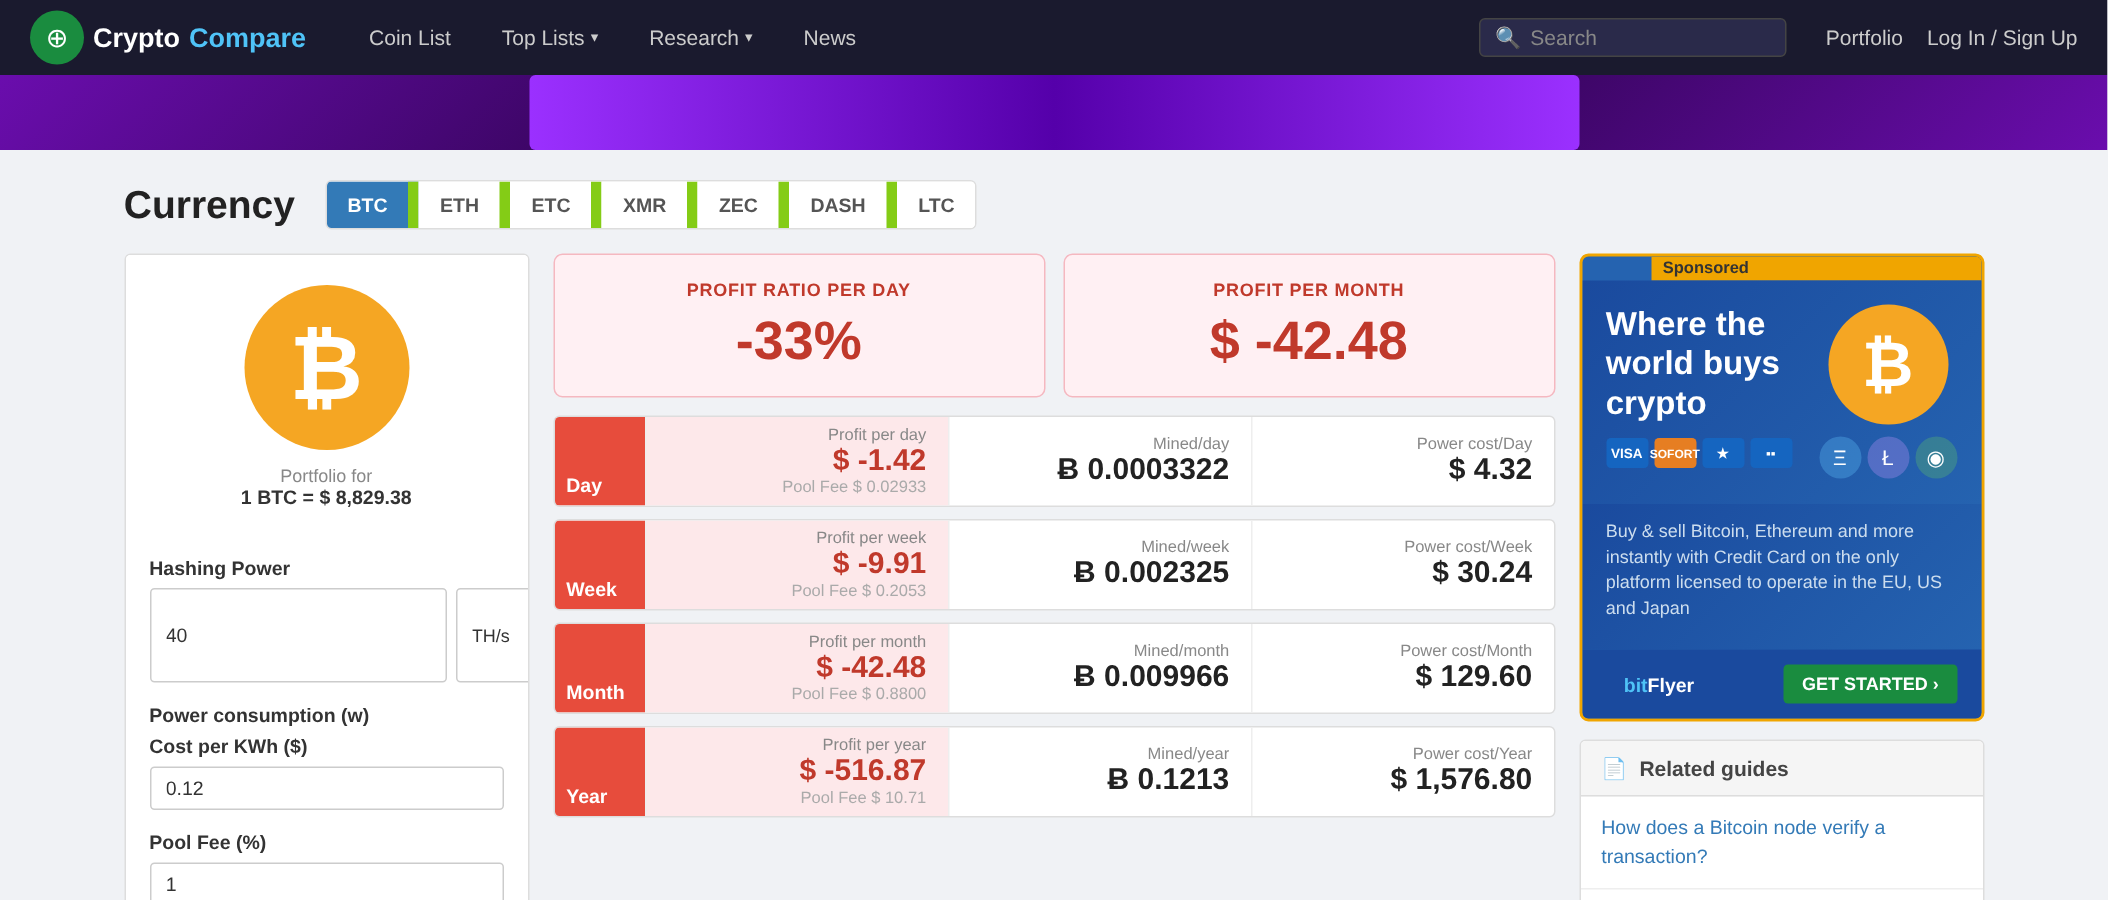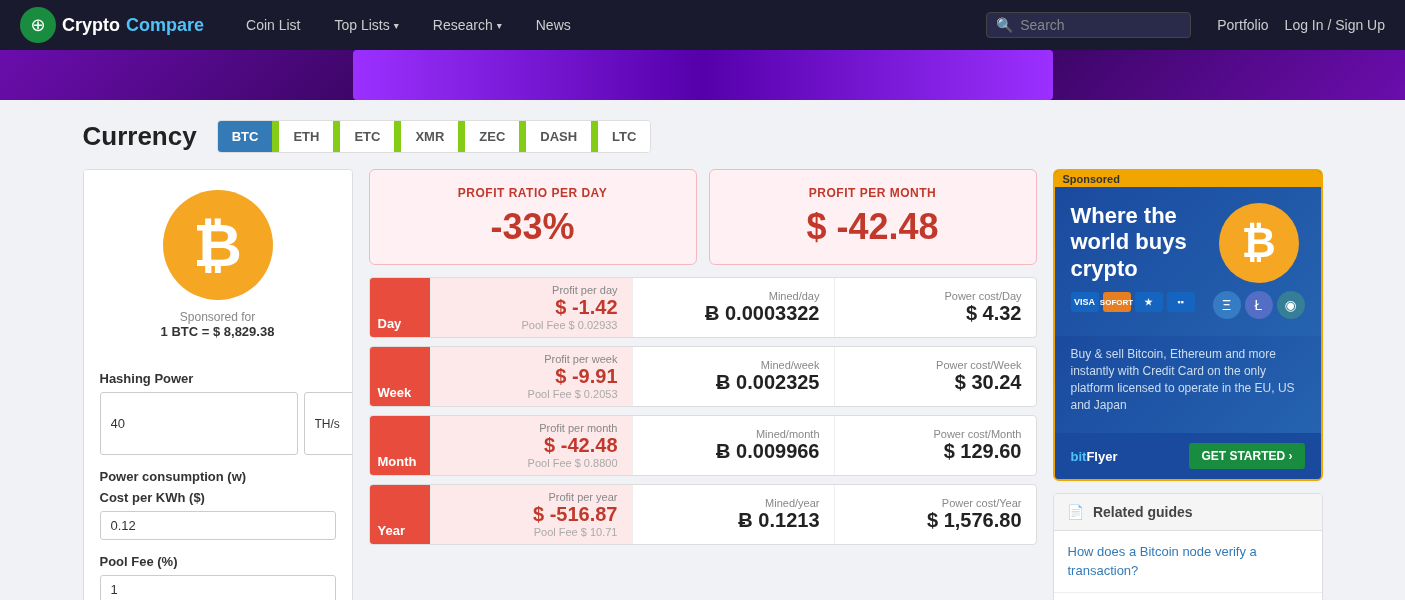--- a/index.html
+++ b/index.html
@@ -326,20 +326,21 @@
       border-radius: 6px;
       overflow: hidden;
       background: #2563b0;
     }
     .ad-sponsored {
       background: #f0a500;
       font-size: 11px;
       font-weight: bold;
       color: #333;
       padding: 2px 8px;
+      margin-left: 46px;
     }
     .ad-body {
       background: linear-gradient(135deg, #1a4a9e, #2563b0);
       padding: 16px;
       color: white;
       display: flex;
       gap: 12px;
       align-items: flex-start;
     }
     .ad-text h2 {
@@ -389,20 +390,21 @@
       background: #1a4a9e;
       padding: 10px 16px;
       display: flex;
       align-items: center;
       justify-content: space-between;
     }
     .ad-footer-logo {
       color: white;
       font-size: 13px;
       font-weight: bold;
+      margin-left: 12px;
     }
     .ad-cta {
       background: #1a8c3f;
       color: white;
       font-size: 12px;
       font-weight: bold;
       padding: 6px 12px;
       border-radius: 3px;
       cursor: pointer;
       border: none;
@@ -483,21 +485,21 @@
       <div class="currency-tab">DASH</div>
       <div class="currency-tab">LTC</div>
     </div>
   </div>
 
   <div class="main-content">
 
     <div class="left-panel">
       <div class="coin-icon-area">
         <div class="coin-circle">₿</div>
-        <div class="coin-calc-label">Sponsored for</div>
+        <div class="coin-calc-label">Portfolio for</div>
         <div class="coin-calc-value">1 BTC = $ 8,829.38</div>
       </div>
       <div class="form-section">
         <label class="form-label">Hashing Power</label>
         <div class="form-input-row">
           <input class="form-input" type="text" value="40" style="">
           <select class="form-select">
             <option>TH/s</option>
             <option>GH/s</option>
             <option>MH/s</option>

